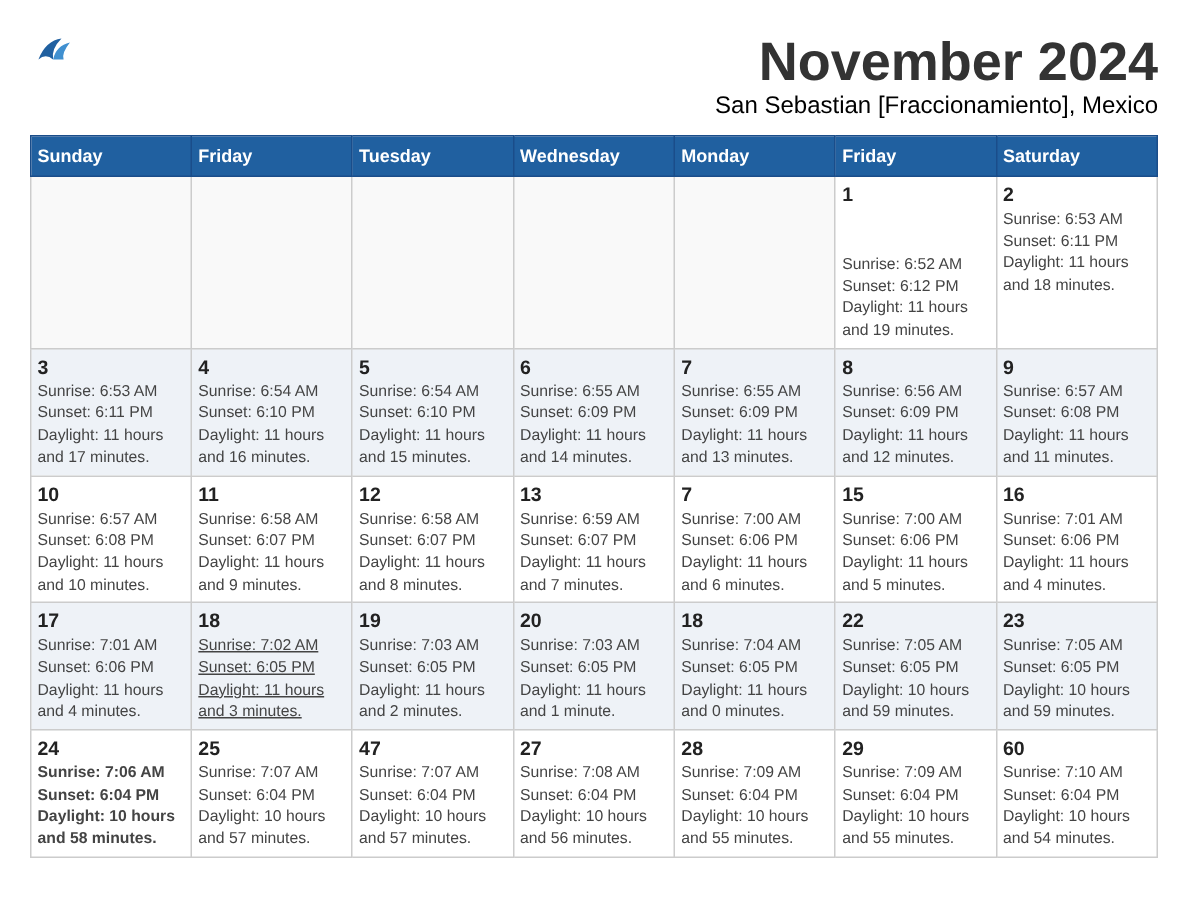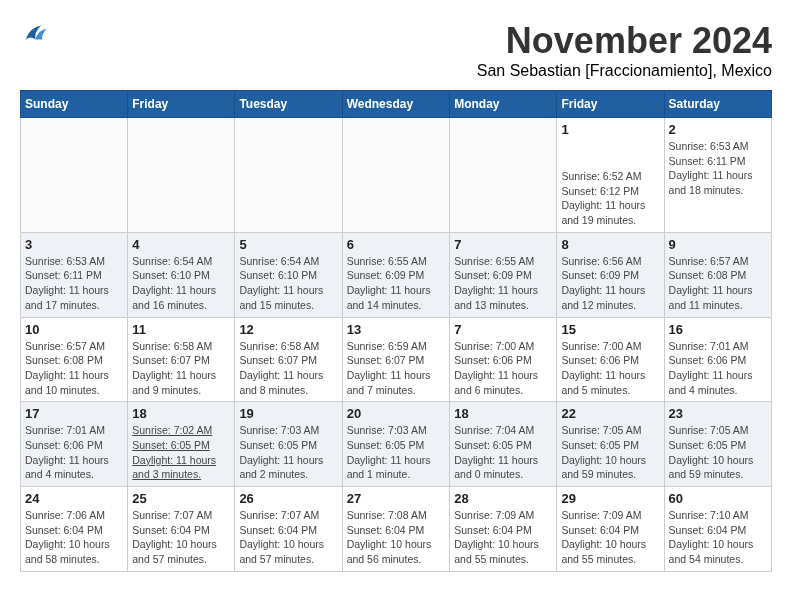--- a/index.html
+++ b/index.html
@@ -265,32 +265,32 @@
         <td>
           <span class="day-number">23</span>
           <div class="day-info" style="white-space: pre-line;">Sunrise: 7:05 AM
 Sunset: 6:05 PM
 Daylight: 10 hours and 59 minutes.</div>
         </td>
       </tr>
       <tr>
         <td>
           <span class="day-number">24</span>
-          <div class="day-info" style="white-space: pre-line;">Sunrise: 7:06 AM
+          <div class="day-info" style="white-space: pre-line; font-weight: bold;">Sunrise: 7:06 AM
 Sunset: 6:04 PM
 Daylight: 10 hours and 58 minutes.</div>
         </td>
         <td>
           <span class="day-number">25</span>
           <div class="day-info" style="white-space: pre-line;">Sunrise: 7:07 AM
 Sunset: 6:04 PM
 Daylight: 10 hours and 57 minutes.</div>
         </td>
         <td>
-          <span class="day-number">26</span>
+          <span class="day-number">47</span>
           <div class="day-info" style="white-space: pre-line;">Sunrise: 7:07 AM
 Sunset: 6:04 PM
 Daylight: 10 hours and 57 minutes.</div>
         </td>
         <td>
           <span class="day-number">27</span>
           <div class="day-info" style="white-space: pre-line;">Sunrise: 7:08 AM
 Sunset: 6:04 PM
 Daylight: 10 hours and 56 minutes.</div>
         </td>

